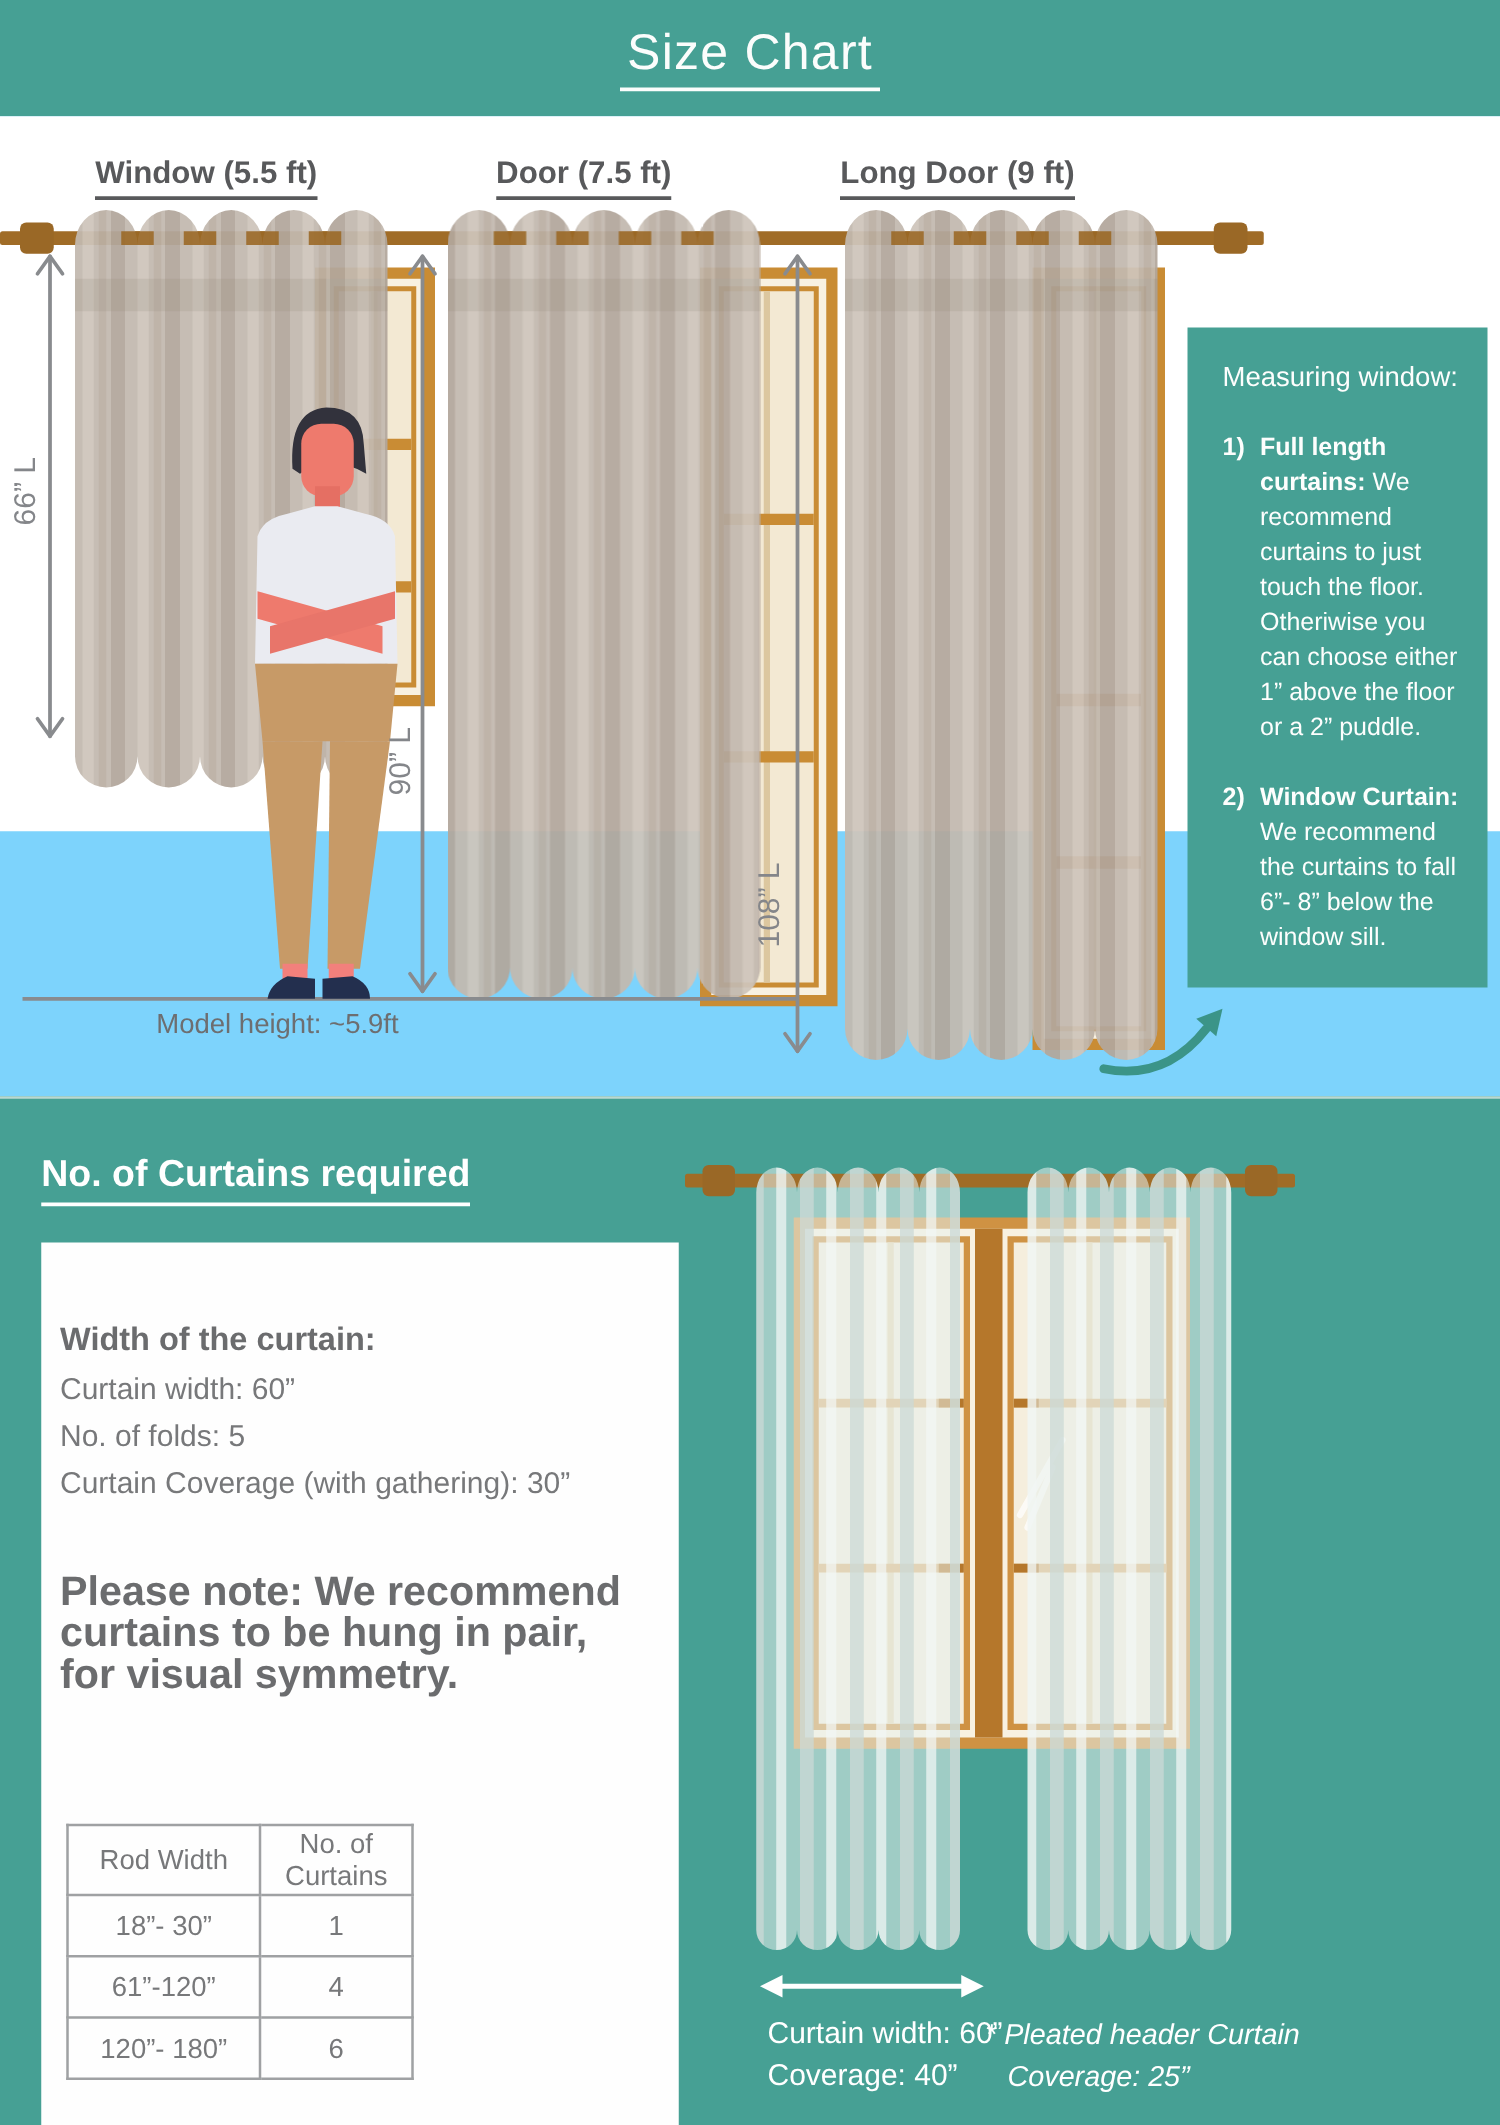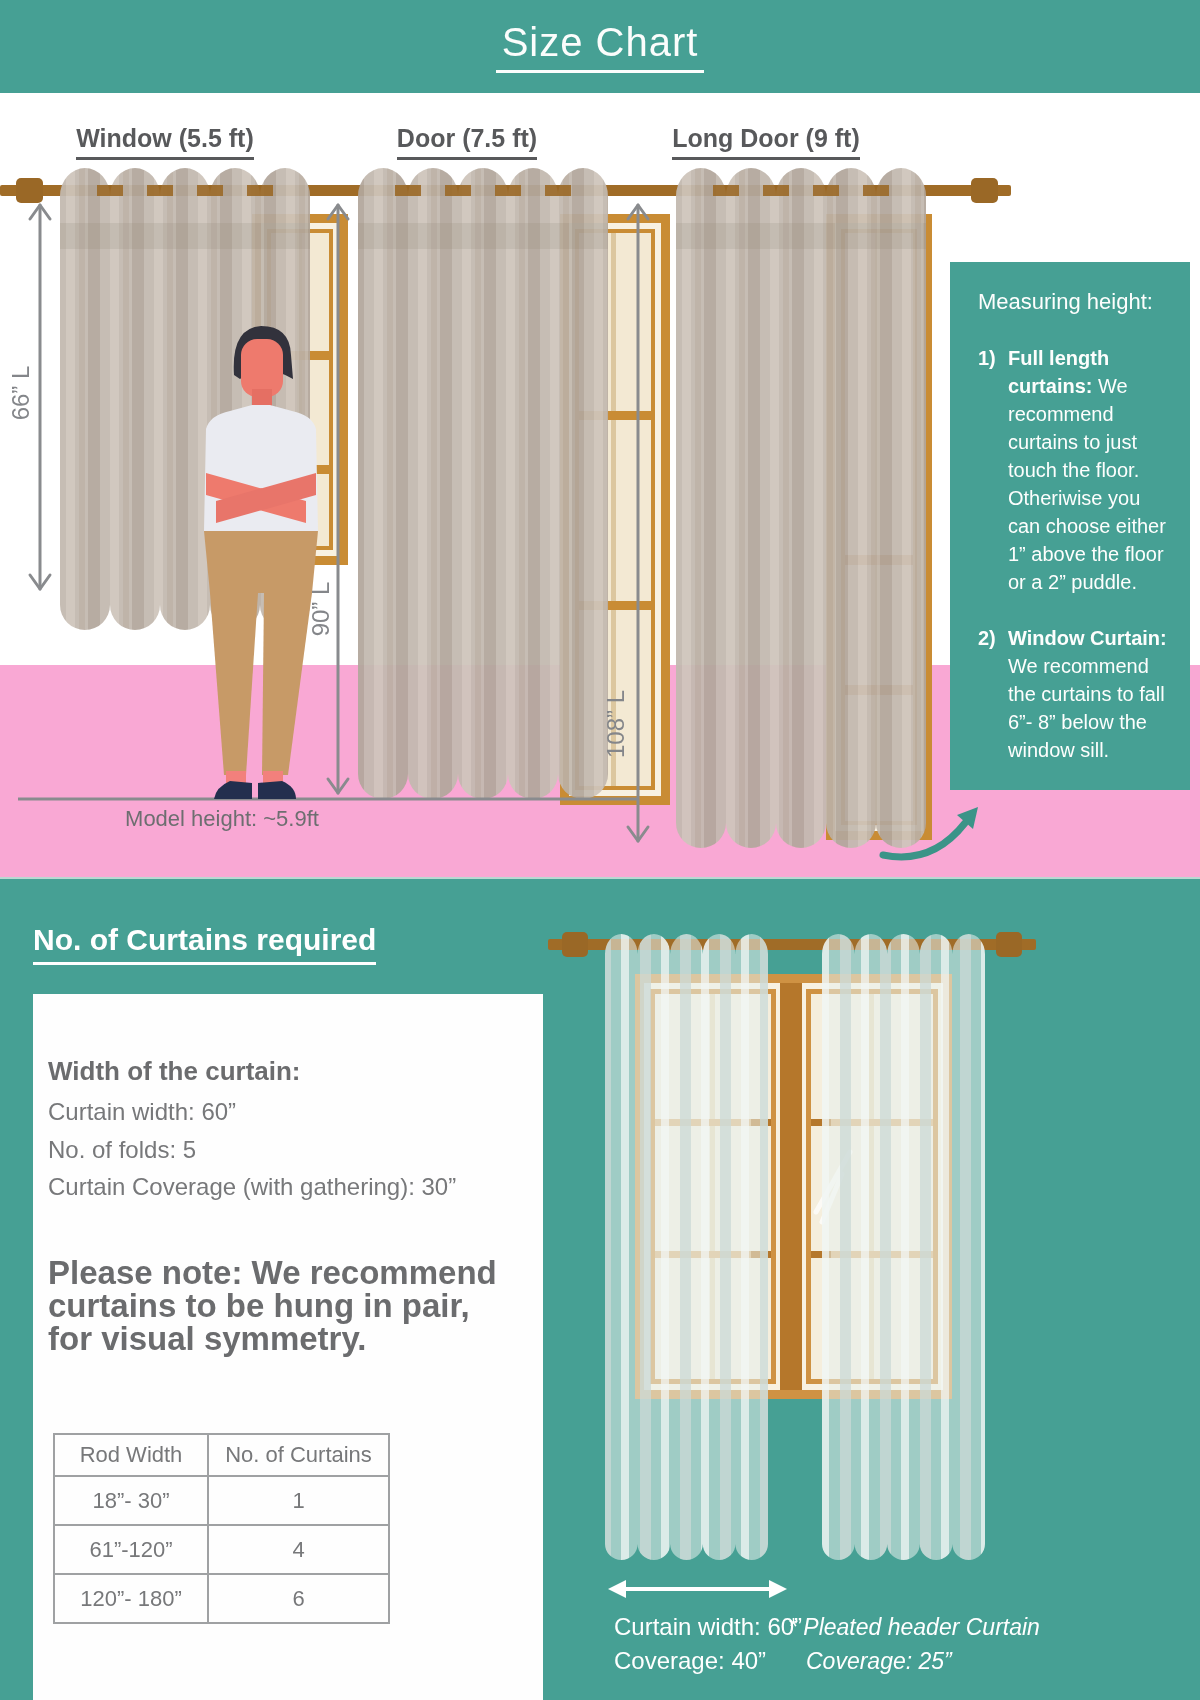--- a/index.html
+++ b/index.html
@@ -1,17 +1,17 @@
 <!DOCTYPE html>
 <html><head>
 <meta charset="utf-8">
 <style>
   html,body{margin:0;padding:0;background:#ffffff;}
   .page{position:relative;width:1200px;height:1700px;overflow:hidden;
-        font-family:"Liberation Sans",sans-serif;background:#f9a8d4;text-decoration:underline;}
+        font-family:"Liberation Sans",sans-serif;background:#7dd3fc;text-decoration:underline;}
 
   
   .top-bar{position:absolute;left:0;top:0;width:1200px;height:93px;background:#46a094;
            display:flex;align-items:center;justify-content:center;}
   .page-title{color:#fbfdfc;font-size:40px;font-weight:400;letter-spacing:1px;
               border-bottom:3px solid #fbfdfc;padding:0 6px 5px 6px;}
 
   
   .top-section{position:absolute;left:0;top:93px;width:1200px;height:572px;background:#ffffff;padding-left:46px;}
   .top-art{position:absolute;left:0;top:0;}
@@ -48,21 +48,21 @@
                        border-bottom:3px solid #ffffff;padding-bottom:5px;}
 
   .white-card{position:absolute;left:33px;top:115px;width:510px;height:708px;background:#fefefe;}
   .card-h{position:absolute;left:15px;font-size:26px;font-weight:700;color:#6b6c6e;}
   .wh{top:62px;}
   .card-line{position:absolute;left:15px;font-size:24px;color:#77787a;}
   .cl1{top:104px;} .cl2{top:142px;} .cl3{top:179px;}
   .card-note{position:absolute;left:15px;top:262px;width:450px;
              font-size:33px;font-weight:700;color:#6b6c6e;line-height:33px;}
   .th2{top:400px;}
-  .decide-table{position:absolute;left:20px;top:439px;width:337px;border-collapse:collapse;}
+  .decide-table{position:absolute;left:20px;top:465px;width:278px;border-collapse:collapse;}
   .decide-table td{border:2px solid #9fa1a3;text-align:center;color:#77787a;font-size:22px;}
   .decide-table .hrow td{height:38px;}
   .decide-table .drow td{height:45px;}
   .decide-table td.c1{width:150px;}
 
   .bottom-note{position:absolute;left:614px;top:731px;color:#ffffff;font-size:24px;line-height:34px;}
   .pleated-note{position:absolute;left:788px;top:731px;color:#ffffff;font-size:23px;
                 font-style:italic;line-height:34px;}
   .pleated-note .ind{padding-left:18px;}
 </style>
@@ -203,21 +203,21 @@
     <div class="curtain-label lbl-longdoor">
       <span>Long Door (9 ft)</span></div>
 
     <div class="meas-label meas-66">66” L</div>
     <div class="meas-label meas-90">90” L</div>
     <div class="meas-label meas-108">108” L</div>
 
     <div class="model-height">Model height: ~5.9ft</div>
 
     <div class="measuring-box">
-      <p class="mb-title">Measuring height:</p>
+      <p class="mb-title">Measuring window:</p>
       <div class="mb-item">
         <span class="mb-num">1)</span>
         <span class="mb-body">
           <span class="mb-bold">Full length curtains:</span><span> We recommend curtains to just touch the floor. Otheriwise you can choose either 1” above the floor or a 2” puddle.</span>
         </span>
       </div>
       <div class="mb-item">
         <span class="mb-num">2)</span>
         <span class="mb-body">
           <span class="mb-bold mb-block">Window Curtain:</span>

